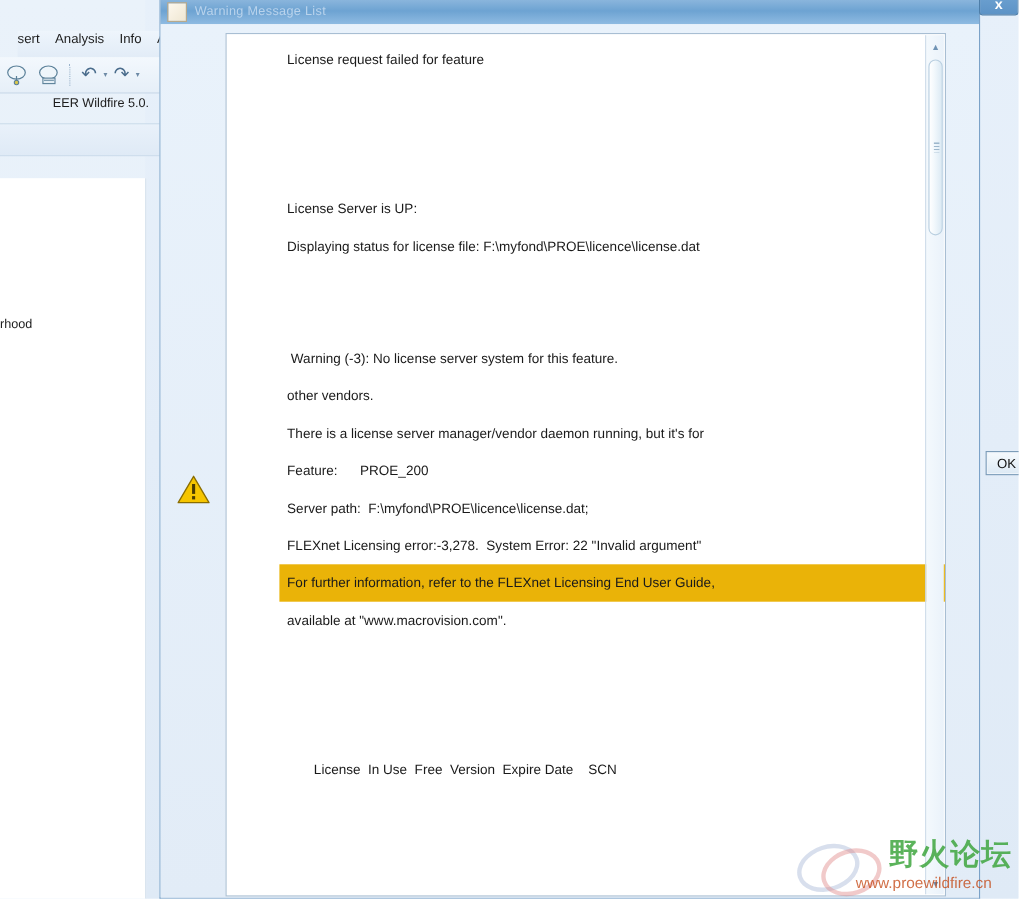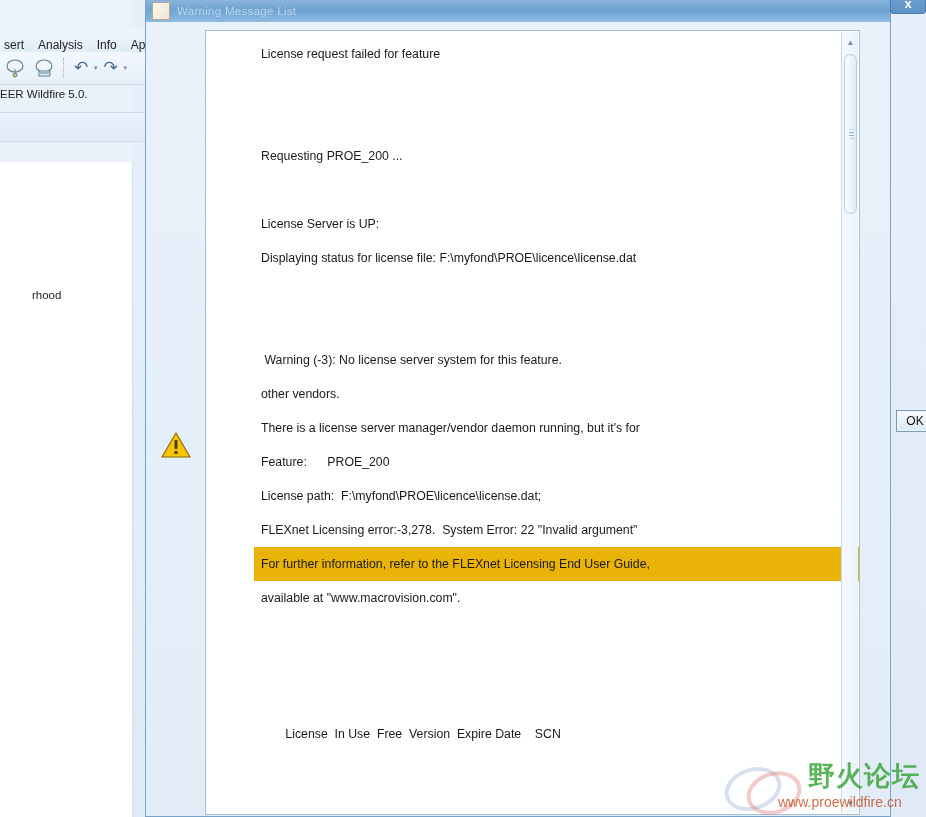--- a/index.html
+++ b/index.html
@@ -24,25 +24,25 @@
 
   
   .bg-app {
     position: absolute;
     left: 0; top: 0;
     width: 926px; height: 817px;
     background: linear-gradient(180deg, #eaf2fa 0%, #e3eef9 100%);
   }
   .bg-menubar {
     position: absolute;
-    left: 4px; top: 28px;
+    left: 16px; top: 28px;
     width: 150px; height: 24px;
     background: linear-gradient(180deg,#eef5fc 0%, #e2ecf7 100%);
     display: flex;
-    align-items: flex-end;
+    align-items: flex-start;
     gap: 14px;
     padding-left: 0px;
     box-sizing: border-box;
   }
   .menu-item {
     font-size: 12px;
     color: #1d1d1d;
     white-space: nowrap;
   }
 
@@ -80,20 +80,21 @@
   }
 
   .bg-statusline {
     position: absolute;
     left: 0; top: 88px;
     width: 150px; height: 20px;
     font-size: 11.5px;
     color: #1d1d1d;
     white-space: nowrap;
     overflow: hidden;
+    padding-left: 48px;
   }
   .bg-strip {
     position: absolute;
     left: 0; top: 112px;
     width: 150px; height: 28px;
     background: linear-gradient(180deg,#e9f1fa 0%, #dfeaf6 100%);
     border-top: 1px solid #ccdcec;
     border-bottom: 1px solid #ccdcec;
   }
   .bg-white-panel {
@@ -102,21 +103,20 @@
     width: 132px; height: 655px;
     background: #ffffff;
     border-right: 1px solid #d2dfec;
   }
   .bg-tree-item {
     position: absolute;
     left: 0; top: 289px;
     font-size: 11.5px;
     color: #1d1d1d;
     white-space: nowrap;
-    margin-left: 32px;
   }
   .bg-right-fill {
     position: absolute;
     left: 132px; top: 0;
     width: 794px; height: 817px;
     background: linear-gradient(180deg,#e7f0fa 0%, #dfeaf6 100%);
   }
 
   
   .dialog {
@@ -405,31 +405,30 @@
           <rect x="13.6" y="20" width="2.8" height="3" fill="#4a3b00"></rect>
         </svg>
       </div>
 
       <div class="textpane">
         <div class="textcontent">
 
           <div class="tline">License request failed for feature</div>
           <div class="tline blank"></div>
           <div class="tline blank"></div>
-          <div class="tline">Requesting PROE_200 ...</div>
           <div class="tline blank"></div>
           <div class="tline">License Server is UP:</div>
           <div class="tline">Displaying status for license file: F:\myfond\PROE\licence\license.dat</div>
           <div class="tline blank"></div>
           <div class="tline blank"></div>
           <div class="tline"> Warning (-3): No license server system for this feature.</div>
           <div class="tline">other vendors.</div>
           <div class="tline">There is a license server manager/vendor daemon running, but it's for</div>
           <div class="tline">Feature:      PROE_200</div>
-          <div class="tline">License path:  F:\myfond\PROE\licence\license.dat;</div>
+          <div class="tline">Server path:  F:\myfond\PROE\licence\license.dat;</div>
           <div class="tline">FLEXnet Licensing error:-3,278.  System Error: 22 "Invalid argument"</div>
           <div class="tline hl">For further information, refer to the FLEXnet Licensing End User Guide,</div>
           <div class="tline">available at "www.macrovision.com".</div>
           <div class="tline blank"></div>
 
           <div class="ttable">
             <div class="trow">        License  In Use  Free  Version  Expire Date    SCN</div>
             
             
             

